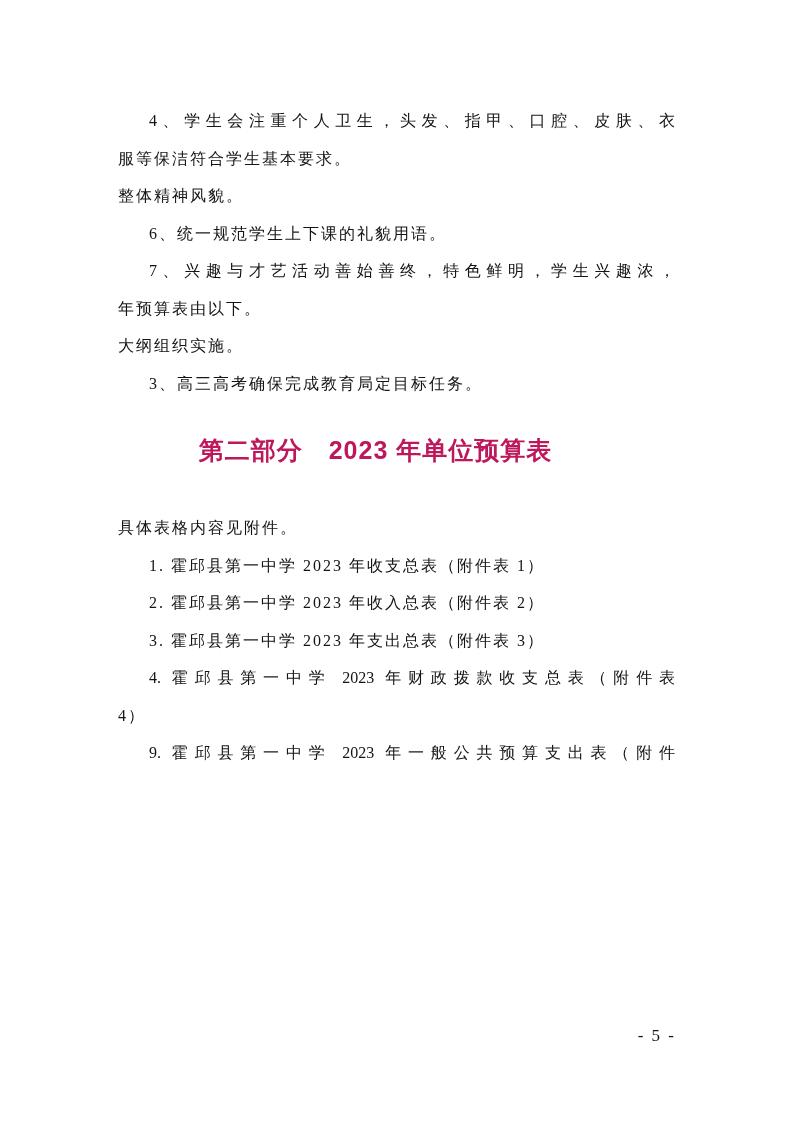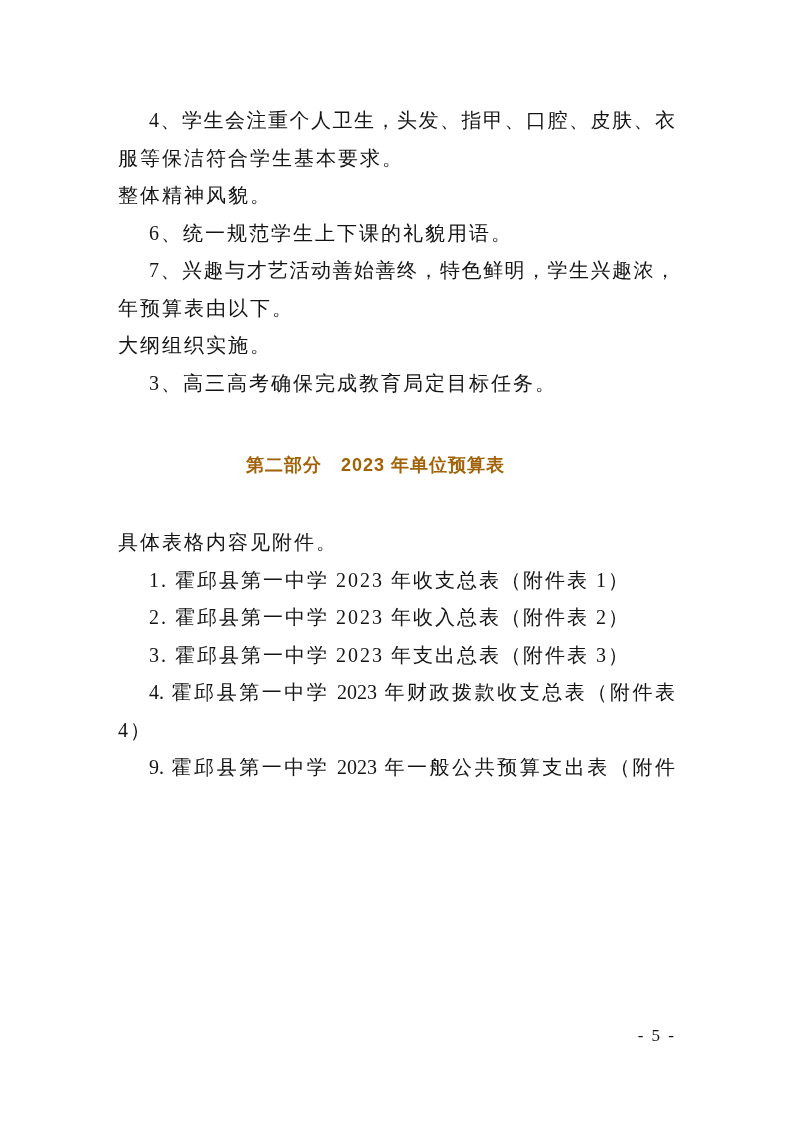--- a/index.html
+++ b/index.html
@@ -22,21 +22,21 @@
     top: 102px;
     width: 557px;
   }
   .para {
     margin: 0;
     padding: 0;
   }
   .line {
     height: 37.5px;
     line-height: 37.5px;
-    font-size: 20px;
+    font-size: 16px;
     white-space: nowrap;
     overflow: visible;
     letter-spacing: 2px;
   }
   
   .line.justify {
     letter-spacing: 0;
     white-space: normal;
     text-align: justify;
     text-align-last: justify;
@@ -45,29 +45,29 @@
   .line.first {
     padding-left: 31px;
   }
   .line.justify.first {
     padding-left: 0;
     text-indent: 31px;
   }
   .section-heading {
     height: 40px;
     line-height: 40px;
-    margin-top: 43px;
+    margin-top: 28px;
     margin-bottom: 39px;
     text-align: center;
     padding-right: 42px;
     font-family: "Liberation Sans", "DejaVu Sans", sans-serif;
     font-weight: bold;
-    font-size: 18px;
+    font-size: 25px;
     letter-spacing: 1px;
-    color: #a16207;
+    color: #be185d;
   }
   .page-number {
     position: absolute;
     top: 1026px;
     right: 117px;
     font-size: 17px;
     letter-spacing: 2px;
     line-height: 20px;
     color: #141414;
     font-family: "Liberation Serif", "DejaVu Serif", serif;

